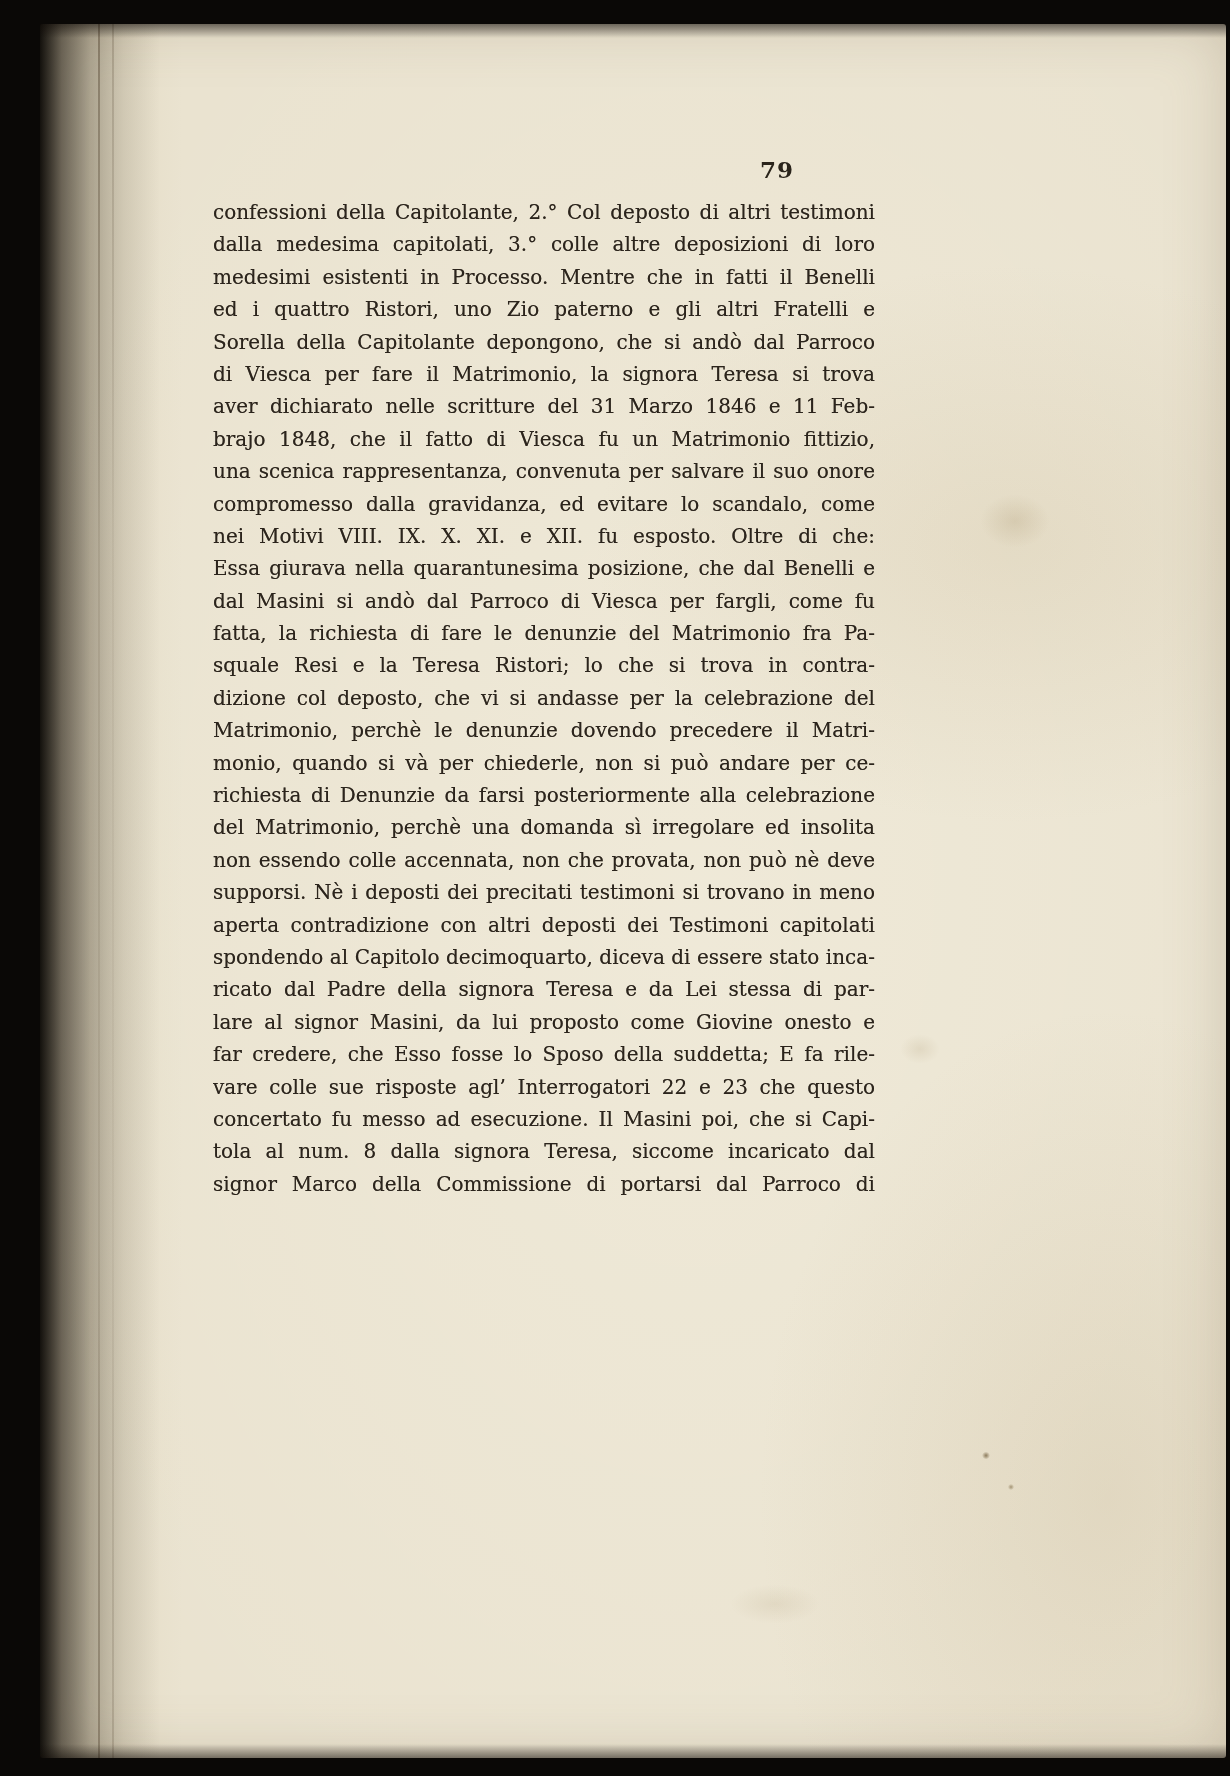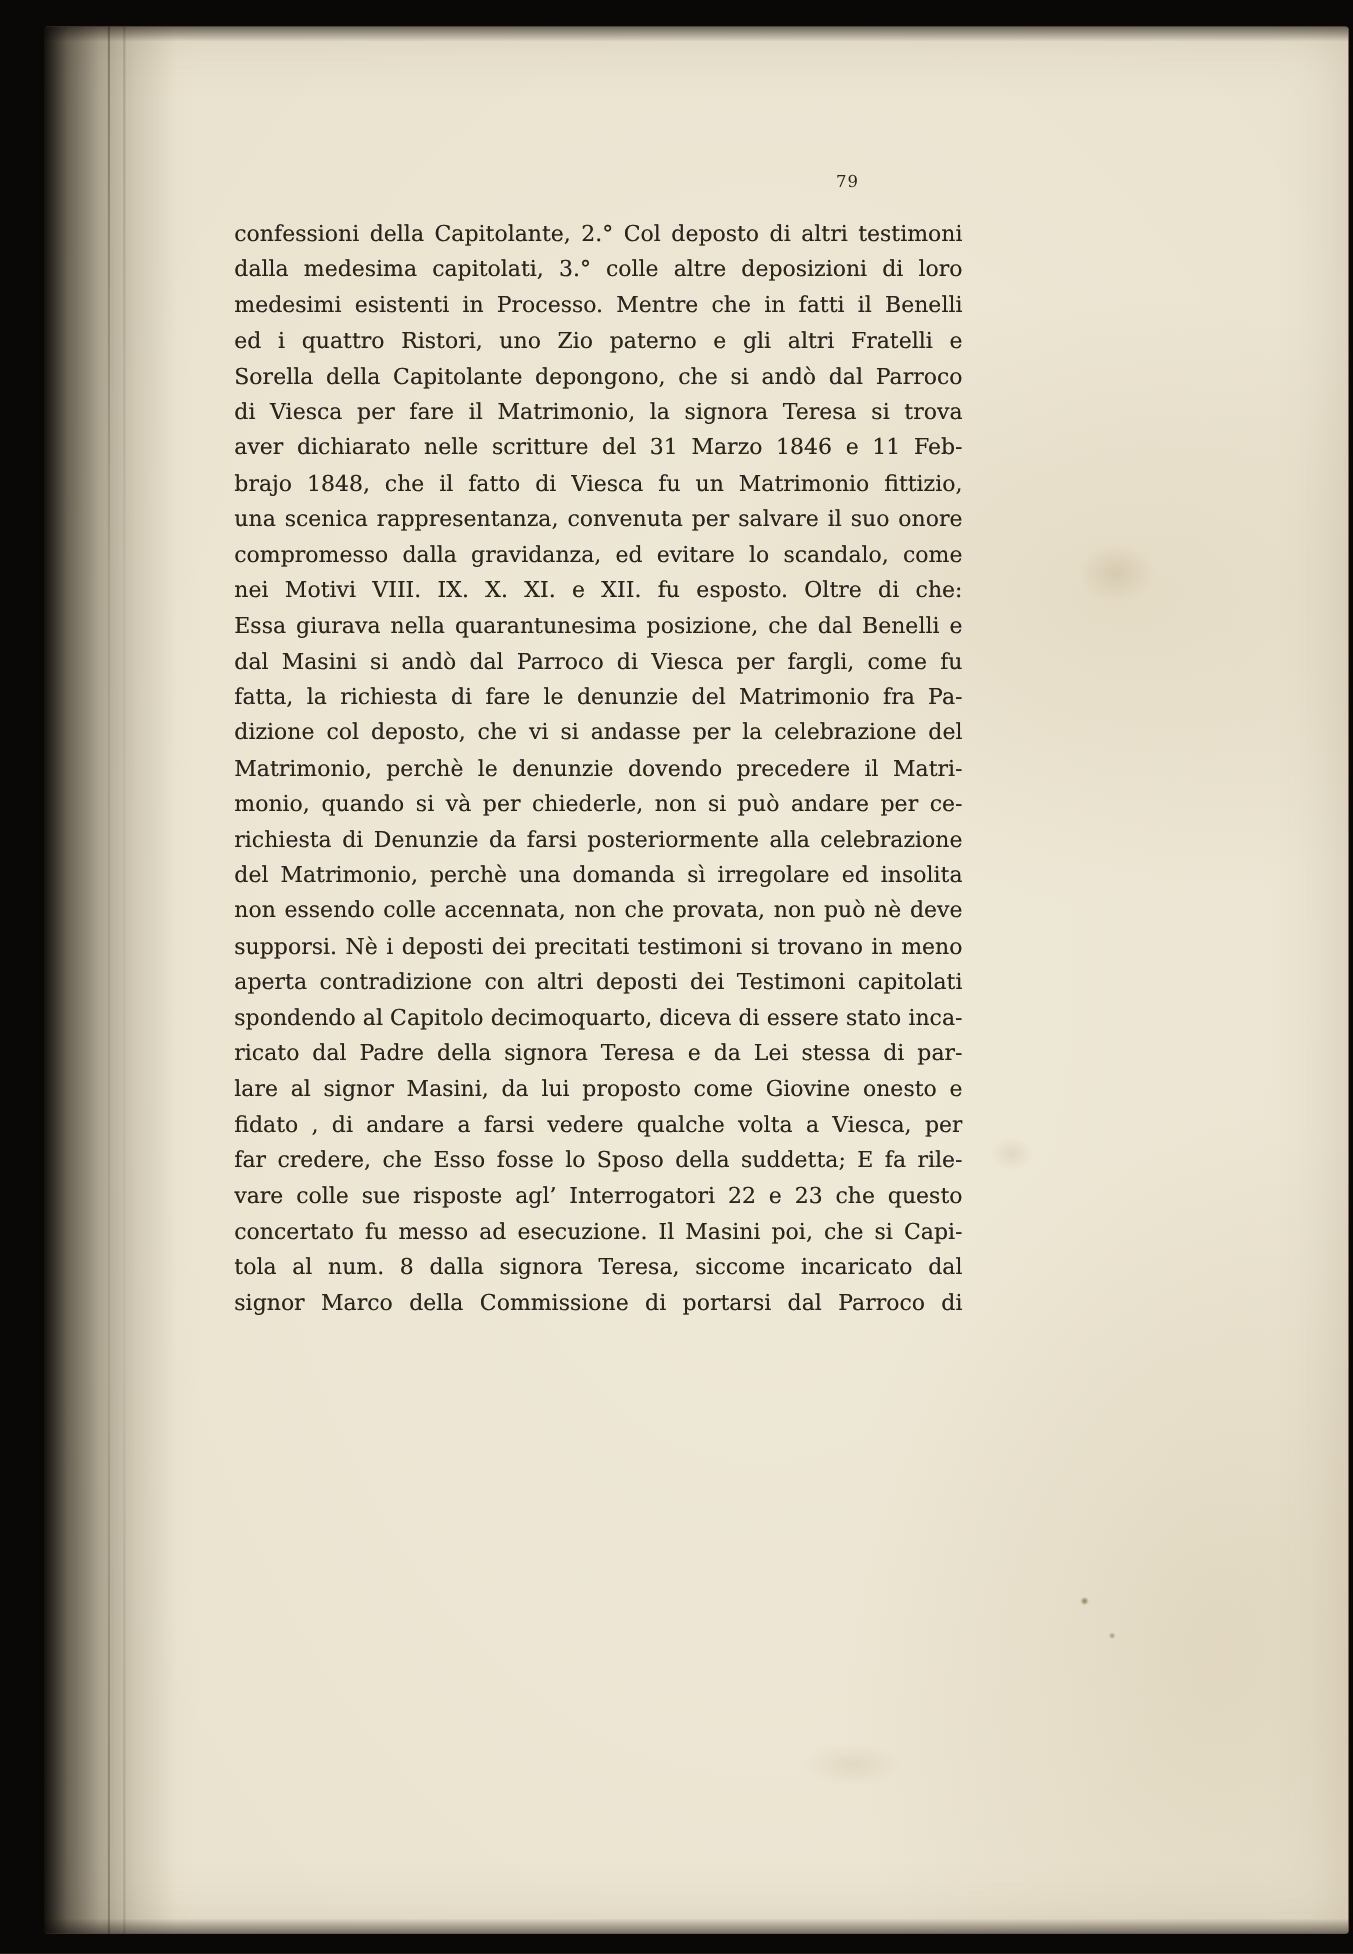--- a/index.html
+++ b/index.html
@@ -47,21 +47,21 @@
   }
   .edge-shadow-bottom{
     position:absolute;left:0;right:0;bottom:0;height:14px;
     background:linear-gradient(to top, rgba(15,10,6,0.5), transparent);
     pointer-events:none;
   }
   .page-number{
     position:absolute;
     left:720px;top:132px;
     width:80px;
-    font-size:15px;font-weight:normal;
+    font-size:23px;font-weight:bold;
     color:#2a241b;
     letter-spacing:1px;
   }
   .text-block{
     position:absolute;
     left:173px;top:172px;
     width:662px;
     color:#2b241c;
     font-size:20px;
     text-shadow:0 0 0.5px rgba(43,36,28,0.55);
@@ -117,32 +117,32 @@
         <div class="line"><span>Sorella della Capitolante depongono, che si andò dal Parroco</span></div>
         <div class="line"><span>di Viesca per fare il Matrimonio, la signora Teresa si trova</span></div>
         <div class="line"><span>aver dichiarato nelle scritture del 31 Marzo 1846 e 11 Feb-</span></div>
         <div class="line"><span>brajo 1848, che il fatto di Viesca fu un Matrimonio fittizio,</span></div>
         <div class="line"><span class="it">una scenica rappresentanza,</span><span> convenuta per salvare il suo onore</span></div>
         <div class="line"><span>compromesso dalla gravidanza, ed evitare lo scandalo, come</span></div>
         <div class="line"><span>nei Motivi VIII. IX. X. XI. e XII. fu esposto. Oltre di che:</span></div>
         <div class="line"><span>Essa giurava nella quarantunesima posizione, che dal Benelli e</span></div>
         <div class="line"><span>dal Masini si andò dal Parroco di Viesca per fargli, come fu</span></div>
         <div class="line"><span class="it">fatta, la richiesta di fare le denunzie del Matrimonio fra Pa-</span></div>
+        <div class="line"><span class="it">squale Resi e la Teresa Ristori;</span><span> lo che si trova in contra-</span></div>
         <div class="line"><span>dizione col deposto, che vi si andasse per la celebrazione del</span></div>
         <div class="line"><span>Matrimonio, perchè le denunzie dovendo precedere il Matri-</span></div>
         <div class="line"><span>monio, quando si và per chiederle, non si può andare per ce-</span></div>
         <div class="line"><span>richiesta di Denunzie da farsi posteriormente alla celebrazione</span></div>
         <div class="line"><span>del Matrimonio, perchè una domanda sì irregolare ed insolita</span></div>
         <div class="line"><span>non essendo colle accennata, non che provata, non può nè deve</span></div>
         <div class="line"><span>supporsi. Nè i deposti dei precitati testimoni si trovano in meno</span></div>
         <div class="line"><span>aperta contradizione con altri deposti dei Testimoni capitolati</span></div>
         <div class="line"><span>spondendo al Capitolo decimoquarto, diceva di essere stato inca-</span></div>
         <div class="line"><span>ricato dal Padre della signora Teresa e da Lei stessa di par-</span></div>
         <div class="line"><span>lare al signor Masini, da lui proposto come Giovine onesto e</span></div>
-        <div class="line"><span>fidato , di andare a farsi vedere qualche volta a Viesca, per</span></div>
         <div class="line"><span class="it">far credere, che Esso fosse lo Sposo della suddetta;</span><span> E fa rile-</span></div>
         <div class="line"><span>vare colle sue risposte agl’ Interrogatori 22 e 23 che questo</span></div>
         <div class="line"><span>concertato fu messo ad esecuzione. Il Masini poi, che si Capi-</span></div>
         <div class="line"><span>tola al num. 8 dalla signora Teresa, siccome incaricato dal</span></div>
         <div class="line"><span>signor Marco della Commissione di portarsi dal Parroco di</span></div>
       </div>
   </div>
 </div>
 
 </body></html>

